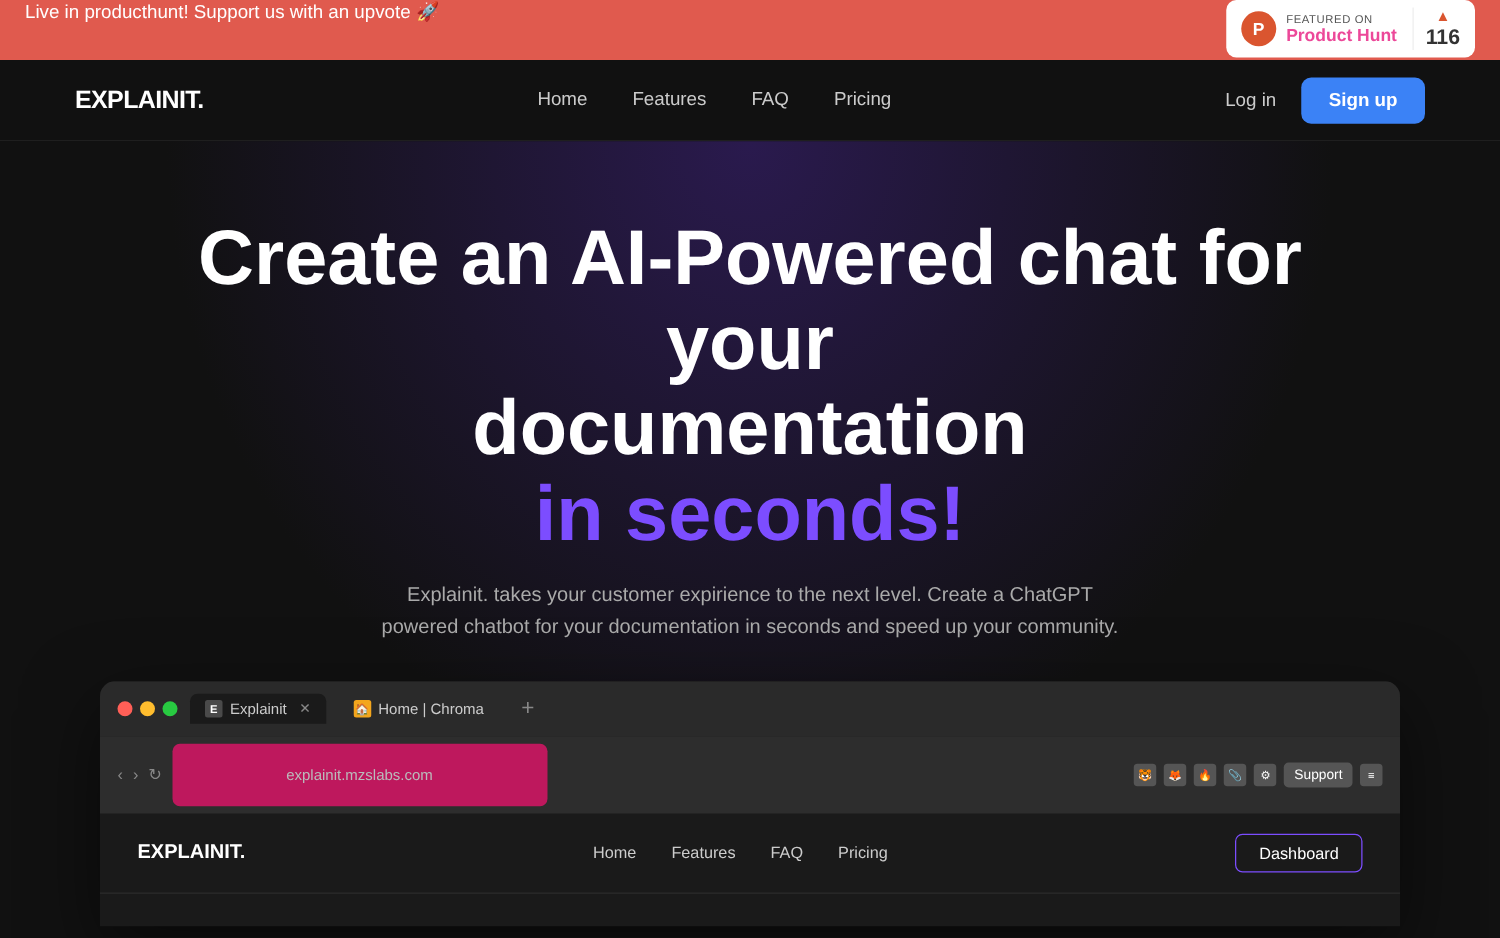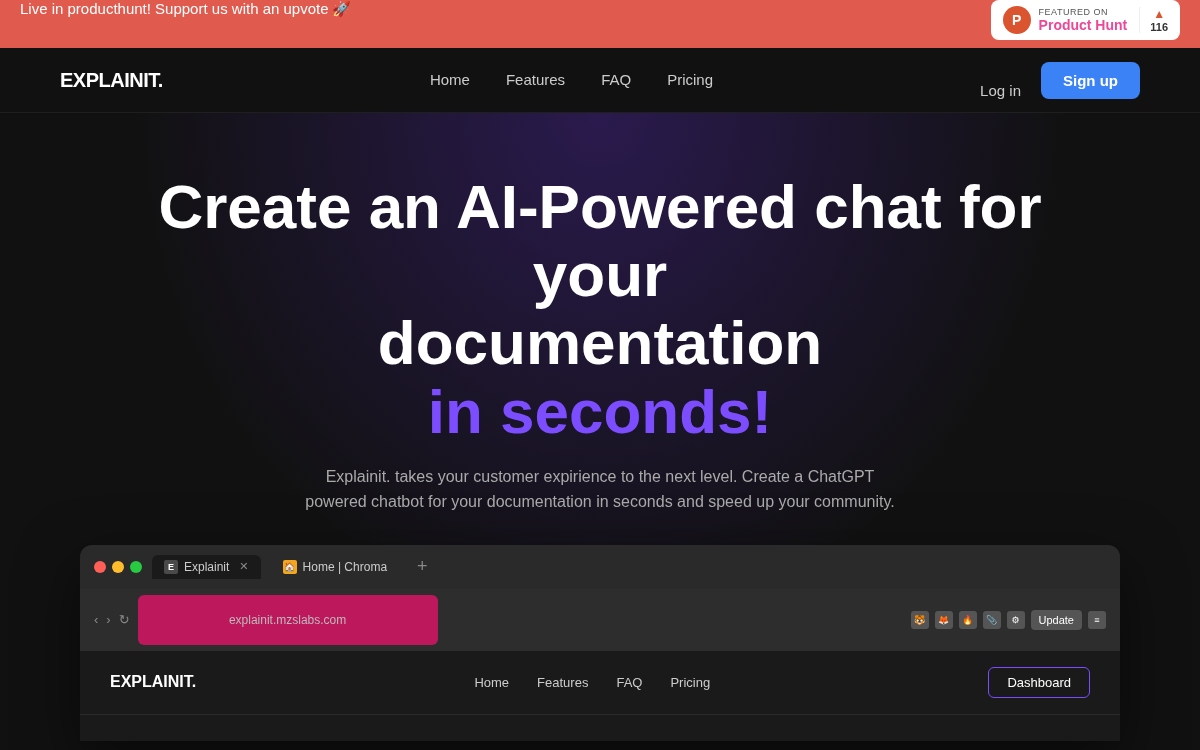--- a/index.html
+++ b/index.html
@@ -61,21 +61,21 @@
       align-items: center;
       border-left: 1px solid #eee;
       padding-left: 10px;
       margin-left: 4px;
     }
     .ph-arrow {
       color: #da552f;
       font-size: 12px;
     }
     .ph-number {
-      font-size: 11px;
+      font-size: 17px;
       font-weight: 700;
       color: #333;
     }
 
     
     .navbar {
       background: #111;
       display: flex;
       align-items: center;
       justify-content: space-between;
@@ -94,21 +94,21 @@
       gap: 36px;
       list-style: none;
     }
     .nav-links a {
       color: #ccc;
       text-decoration: none;
       font-size: 15px;
     }
     .nav-auth {
       display: flex;
-      align-items: flex-end;
+      align-items: center;
       gap: 20px;
     }
     .nav-login {
       color: #ccc;
       font-size: 15px;
       text-decoration: none;
       cursor: pointer;
     }
     .nav-signup {
       background: #3b82f6;
@@ -362,21 +362,21 @@
       <span class="nav-btn">‹</span>
       <span class="nav-btn">›</span>
       <span class="nav-btn">↻</span>
       <div class="address-bar">explainit.mzslabs.com</div>
       <div class="browser-icons">
         <div class="b-icon">🐯</div>
         <div class="b-icon">🦊</div>
         <div class="b-icon">🔥</div>
         <div class="b-icon">📎</div>
         <div class="b-icon">⚙</div>
-        <div style="background:#555;color:#fff;padding:4px 8px;border-radius:4px;font-size:11px;cursor:pointer;">Update</div>
+        <div style="background:#555;color:#fff;padding:4px 8px;border-radius:4px;font-size:11px;cursor:pointer;">Support</div>
         <div class="b-icon">≡</div>
       </div>
     </div>
     <div class="browser-content">
       <div class="inner-nav">
         <div class="inner-logo">EXPLAINIT.</div>
         <ul class="inner-links">
           <li><a href="#">Home</a></li>
           <li><a href="#">Features</a></li>
           <li><a href="#">FAQ</a></li>

